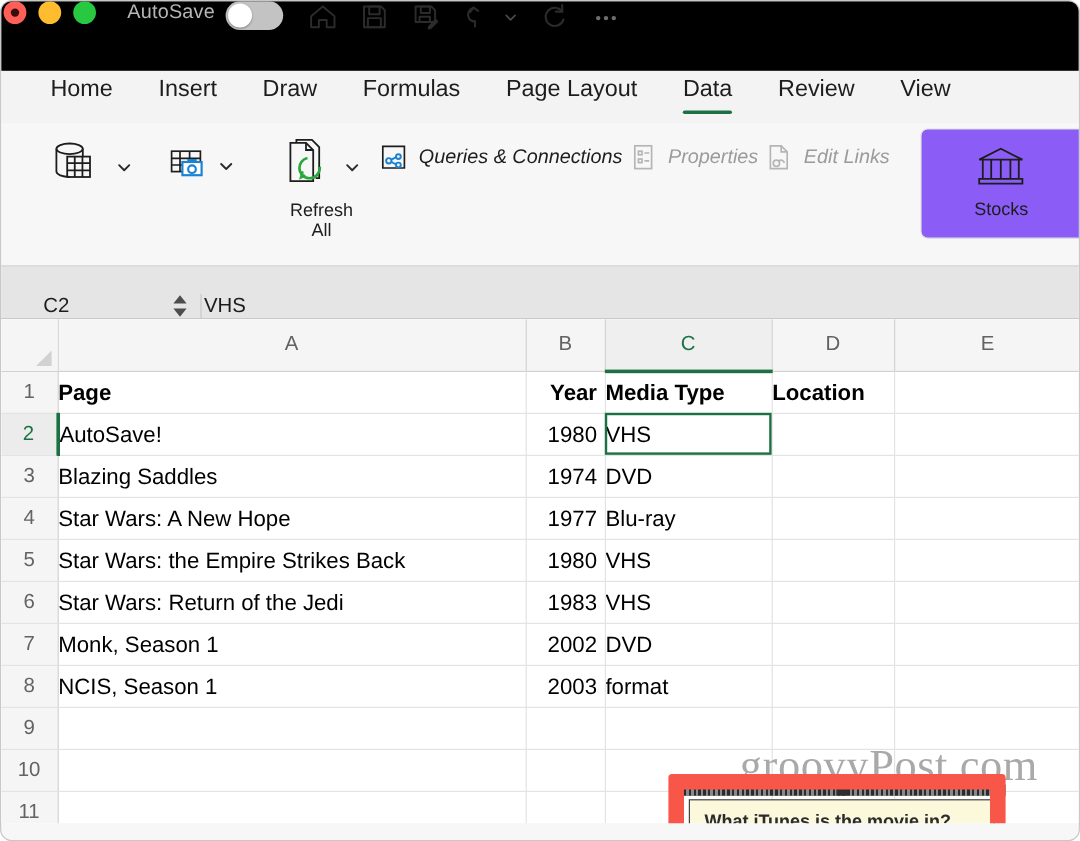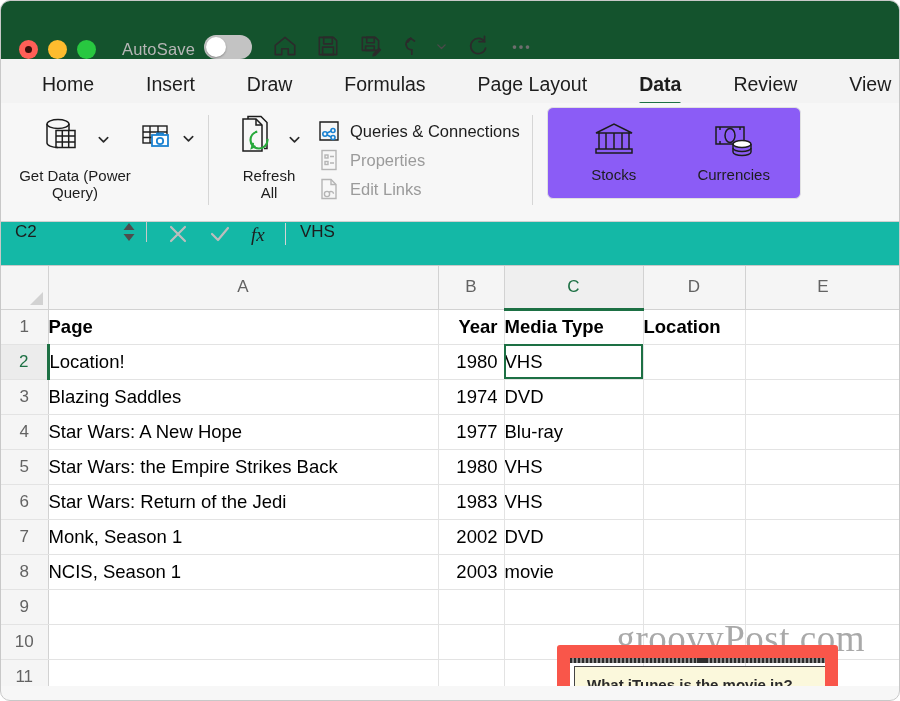--- a/index.html
+++ b/index.html
@@ -15,24 +15,24 @@
     background: #f7f7f7;
     border: 1px solid #c8c8c8;
     border-radius: 10px;
     overflow: hidden;
   }
 
   
   .titlebar {
     position: relative;
     height: 58px;
-    background: #14532d;
+    background: #000000;
     display: flex;
-    align-items: flex-end;
-    padding-left: 18px;
+    align-items: flex-start;
+    padding-left: 2px;
   }
   .traffic { display: flex; align-items: center; gap: 10px; margin-right: 26px; }
   .dot {
     width: 19px; height: 19px; border-radius: 50%;
     display: flex; align-items: center; justify-content: center;
   }
   .dot.red { background: #ff5f57; }
   .dot.yellow { background: #febc2e; }
   .dot.green { background: #28c840; }
   .dot .inner {
@@ -63,32 +63,32 @@
   }
   .qat { display: flex; align-items: center; gap: 17px; }
   .qicon { width: 26px; height: 26px; display: block; }
   .chev-small { width: 13px; height: 13px; display:block; margin-left:-9px;}
 
   
   .tabs {
     height: 44px;
     background: #f3f3f3;
     display: flex;
-    align-items: flex-end;
+    align-items: flex-start;
     padding: 0 22px;
-    gap: 14px;
+    gap: 0px;
   }
   .tab {
     font-size: 19.5px;
     color: #1d1d1d;
     padding: 4px 19px 7px 19px;
     position: relative;
     white-space: nowrap;
   }
-  .tab.active { font-weight: bold; }
+  .tab.active { font-weight: normal; }
   .tab.active::after {
     content: "";
     position: absolute;
     left: 19px; right: 19px; bottom: -2px;
     height: 3px;
     background: #1d7044;
     border-radius: 2px;
   }
 
   
@@ -110,21 +110,21 @@
   }
   .big-btn .icorow { display:flex; align-items:center; justify-content:center; }
   .big-btn .lbl {
     margin-top: 4px;
     font-size: 15px; color: #1d1d1d; text-align: center; line-height: 1.15;
   }
   .chev { width: 15px; height: 15px; margin-left: 4px; }
 
   .mini-btn { display:flex; align-items:flex-start; padding-top:12px; }
 
-  .cmdlist { display: flex; flex-direction: column; gap: 5px; padding-top: 8px; }
+  .cmdlist { display: flex; flex-direction: row; gap: 5px; padding-top: 8px; font-style: italic; }
   .cmd { display: flex; align-items: center; gap: 9px; }
   .cmd .cico { width: 24px; height: 24px; flex: 0 0 24px; }
   .cmd .ctxt { font-size: 16.5px; color: #1d1d1d; white-space: nowrap; }
   .cmd.disabled .ctxt { color: #9b9b9b; }
 
   .datatypes {
     margin-left: 12px;
     border: 1px solid #e0e0e0;
     border-radius: 6px;
     background: #8b5cf6;
@@ -133,24 +133,24 @@
     align-items: flex-start;
     height: 92px;
     justify-content: center;
   }
   .dt-btn { width: 120px; display:flex; flex-direction:column; align-items:center; padding-top:6px;}
   .dt-btn .lbl { margin-top: 6px; font-size: 15px; color:#1d1d1d; }
 
   
   .fbar {
     height: 45px;
-    background: #14b8a6;
+    background: #e5e5e5;
     border-top: 1px solid #d0d0d0;
     border-bottom: 1px solid #c9c9c9;
-    display: flex; align-items: flex-start;
+    display: flex; align-items: flex-end; padding-left: 21px;
   }
   .namebox {
     width: 146px;
     border-right: 1px solid #c9c9c9;
     display: flex; align-items: center;
     padding: 0 10px 0 14px;
     justify-content: space-between;
   }
   .namebox .nbtxt { font-size: 17px; color: #1d1d1d; }
   .spin { display: flex; flex-direction: column; gap: 2px; color:#5a5a5a; }
@@ -346,24 +346,20 @@
             <ellipse cx="18" cy="9" rx="11" ry="4.4"></ellipse>
             <path d="M7 9v19c0 2.4 4.9 4.4 11 4.4"></path>
             <path d="M29 9v6"></path>
             <rect x="16" y="15.5" width="19" height="17"></rect>
             <path d="M16 21h19M16 27h19M22.3 15.5v17M28.7 15.5v17"></path>
           </svg>
           <svg class="chev" viewBox="0 0 16 16" fill="none" stroke="#2b2b2b" stroke-width="1.7" stroke-linecap="round" stroke-linejoin="round">
               <path d="M3.5 6 8 10.5 12.5 6"></path>
             </svg>
         </div>
-        <div class="lbl">
-          <span>Get Data (Power</span><br>
-          <span>Query)</span>
-        </div>
       </div>
 
       <div class="mini-btn">
         <svg width="38" height="34" viewBox="0 0 38 34" fill="none" stroke="#1d1d1d" stroke-width="1.4">
           <rect x="4" y="3" width="24" height="17"></rect>
           <path d="M4 9h24M4 14.5h24M11 3v17M19 3v17"></path>
           <rect x="13" y="12" width="16" height="11" fill="#ffffff" stroke="#1b82d1" stroke-width="1.8"></rect>
           <circle cx="21" cy="18" r="3.2" fill="#ffffff" stroke="#1b82d1" stroke-width="1.8"></circle>
           <path d="M18 12v-1.6h6V12" stroke="#1b82d1" stroke-width="1.8"></path>
         </svg>
@@ -457,38 +453,20 @@
     <div class="namebox">
       <span class="nbtxt">C2</span>
       <span class="spin">
         <svg width="14" height="9" viewBox="0 0 14 9">
             <path d="M7 1 12.5 8h-11z" fill="#4d4d4d"></path>
           </svg>
         <svg width="14" height="9" viewBox="0 0 14 9">
             <path d="M7 8 1.5 1h11z" fill="#4d4d4d"></path>
           </svg>
       </span>
-    </div>
-    <div class="fbtns">
-      <span class="fbtn">
-        <svg width="22" height="22" viewBox="0 0 22 22" fill="none" stroke="#bdbdbd" stroke-width="2.2" stroke-linecap="round">
-            <path d="M4 4l14 14M18 4 4 18"></path>
-          </svg>
-      </span>
-      <span class="fbtn">
-        <svg width="24" height="22" viewBox="0 0 24 22" fill="none" stroke="#bdbdbd" stroke-width="2.2" stroke-linecap="round" stroke-linejoin="round">
-            <path d="M4 11l6 6L20 5"></path>
-          </svg>
-      </span>
-      <span class="fbtn">
-        <svg width="24" height="24" viewBox="0 0 24 24">
-          <text x="1" y="19" font-family="Liberation Serif, serif" font-style="italic" font-size="19" fill="#1d1d1d">fx</text>
-        </svg>
-      </span>
-      <span class="fxdiv"></span>
     </div>
     <div class="finput">
       <span>VHS</span>
     </div>
   </div>
 
   <div class="gridwrap">
     <table class="grid">
       <colgroup>
         <col style="width:47px">
@@ -512,21 +490,21 @@
         <tr>
           <td class="rowhead">1</td>
           <td class="cell bold">Page</td>
           <td class="cell bold num">Year</td>
           <td class="cell bold">Media Type</td>
           <td class="cell bold">Location</td>
           <td class="cell"></td>
         </tr>
         <tr>
           <td class="rowhead sel">2</td>
-          <td class="cell">Location!</td>
+          <td class="cell">AutoSave!</td>
           <td class="cell num">1980</td>
           <td class="cell active">VHS</td>
           <td class="cell"></td>
           <td class="cell"></td>
         </tr>
         <tr>
           <td class="rowhead">3</td>
           <td class="cell">Blazing Saddles</td>
           <td class="cell num">1974</td>
           <td class="cell">DVD</td>
@@ -562,21 +540,21 @@
           <td class="cell">Monk, Season 1</td>
           <td class="cell num">2002</td>
           <td class="cell">DVD</td>
           <td class="cell"></td>
           <td class="cell"></td>
         </tr>
         <tr>
           <td class="rowhead">8</td>
           <td class="cell">NCIS, Season 1</td>
           <td class="cell num">2003</td>
-          <td class="cell">movie</td>
+          <td class="cell">format</td>
           <td class="cell"></td>
           <td class="cell"></td>
         </tr>
         <tr>
           <td class="rowhead">9</td>
           <td class="cell"></td>
           <td class="cell num"></td>
           <td class="cell"></td>
           <td class="cell"></td>
           <td class="cell"></td>

